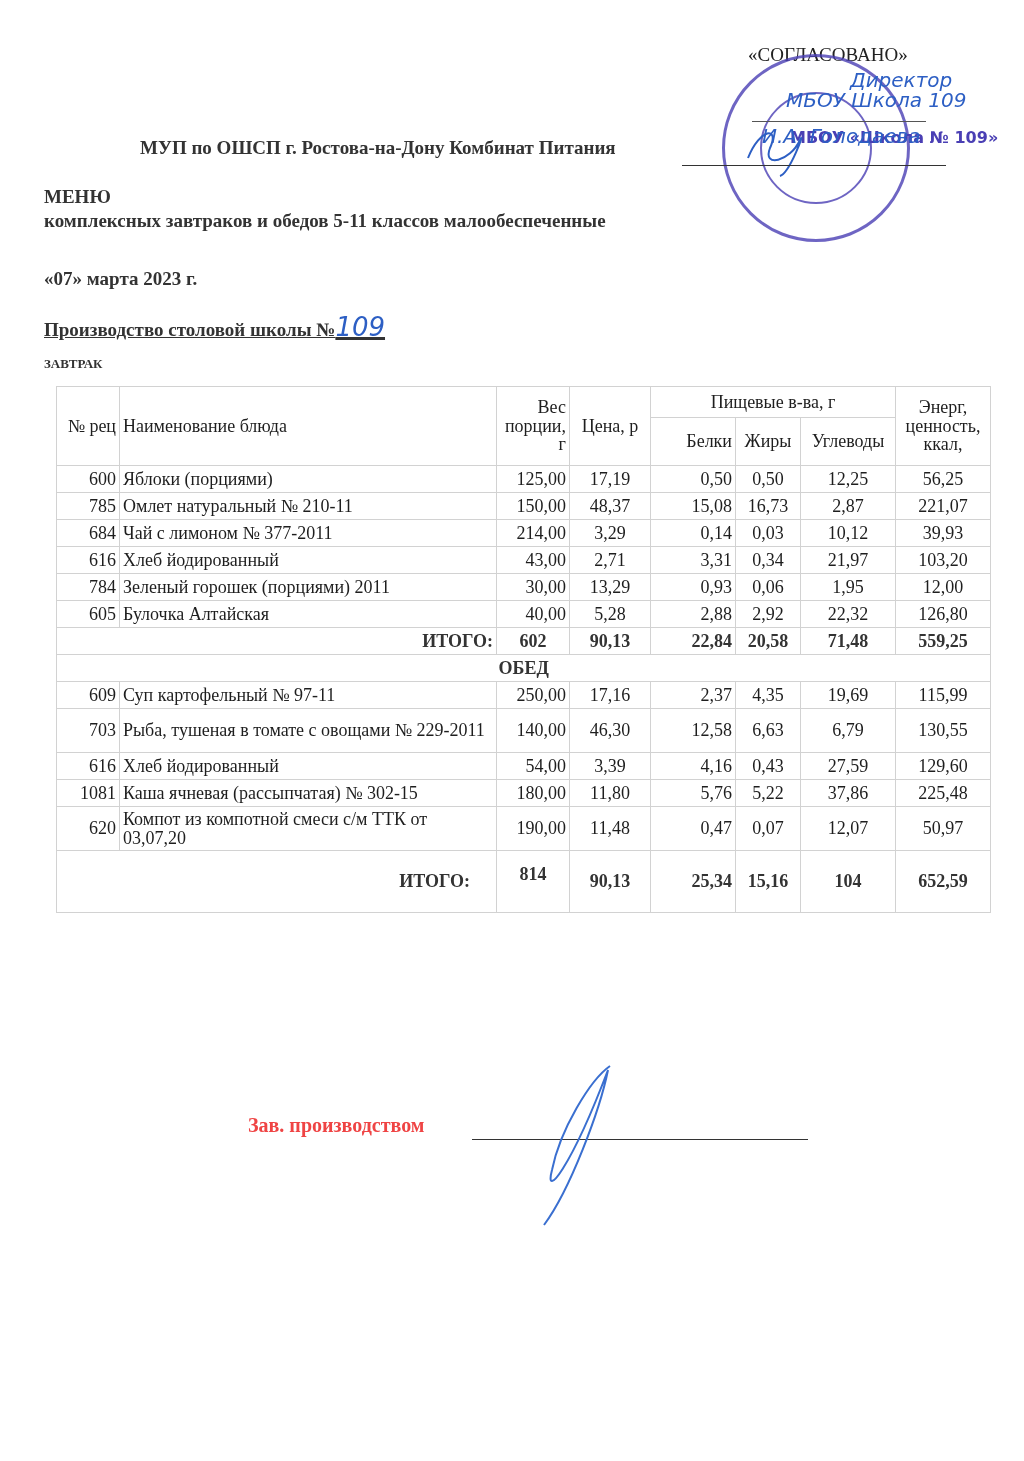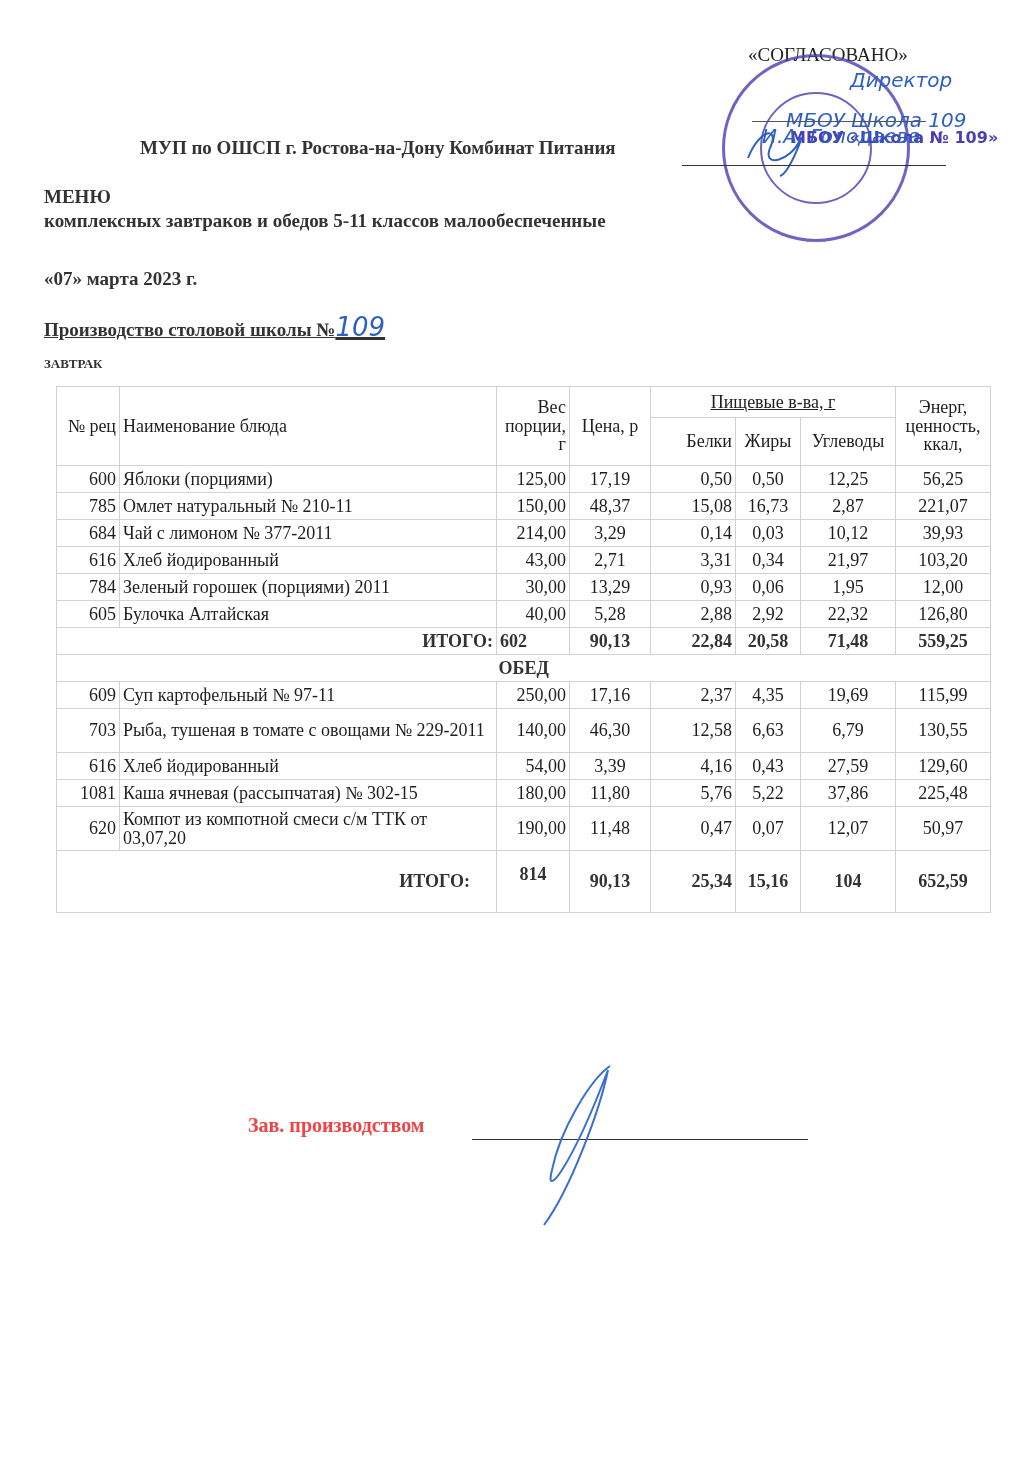--- a/index.html
+++ b/index.html
@@ -46,21 +46,21 @@
 </head>
 <body>
 
 <div class="abs approved">«СОГЛАСОВАНО»</div>
 
 <div class="abs stamp"></div>
 <div class="abs stamp-inner"></div>
 <div class="abs stamp-text" style="left:790px;top:128px;">МБОУ «Школа № 109»</div>
 
 <div class="abs sign-hand" style="left:822px;top:68px;margin-left:28px;">Директор</div>
-<div class="abs sign-hand" style="left:786px;top:108px;">МБОУ Школа 109</div>
+<div class="abs sign-hand" style="left:786px;top:88px;">МБОУ Школа 109</div>
 <div class="abs" style="left:752px;top:121px;width:174px;border-top:1px solid #555;"></div>
 <div class="abs sign-hand" style="left:762px;top:124px;">И.А. Голодаева</div>
 <svg class="abs" style="left:740px;top:118px;" width="80" height="60">
   <path d="M8 40 C 20 10, 40 8, 30 30 C 22 50, 50 44, 60 22 C 66 10, 50 55, 40 58" stroke="#2d5fc4" stroke-width="2" fill="none"></path>
 </svg>
 
 <div class="abs org">МУП по ОШСП г. Ростова-на-Дону Комбинат Питания</div>
 <div class="abs org-line"></div>
 
 <div class="abs center-line menu-title">МЕНЮ</div>
@@ -71,21 +71,21 @@
 </div>
 <div class="abs center-line breakfast">ЗАВТРАК</div>
 
 <table class="menu">
   <tbody>
       <tr class="hdr">
     <td class="c-num" rowspan="2" style="text-align:right;">№ рец</td>
     <td class="c-name" rowspan="2">Наименование блюда</td>
     <td class="c-w" rowspan="2" style="height:78px;">Вес порции, г</td>
     <td class="c-p" rowspan="2">Цена, р</td>
-    <td colspan="3" style="text-align:center;text-decoration:underline;">Пищевые в-ва, г</td>
+    <td colspan="3" style="text-align:center;">Пищевые в-ва, г</td>
     <td class="c-e" rowspan="2">Энерг, ценность, ккал,</td>
   </tr>
   <tr class="hdr">
     <td class="c-b" style="height:40px;">Белки</td>
     <td class="c-f">Жиры</td>
     <td class="c-c">Углеводы</td>
   </tr>
 
   <tr>
     <td class="c-num">600</td>
@@ -142,21 +142,21 @@
     <td class="c-name">Булочка Алтайская</td>
     <td class="c-w">40,00</td>
     <td class="c-p">5,28</td>
     <td class="c-b">2,88</td>
     <td class="c-f">2,92</td>
     <td class="c-c">22,32</td>
     <td class="c-e">126,80</td>
   </tr>
   <tr class="bold">
     <td colspan="2" style="text-align:right;">ИТОГО:</td>
-    <td class="c-w" style="text-align:left;">602</td>
+    <td class="c-w" style="text-align:center;">602</td>
     <td class="c-p">90,13</td>
     <td class="c-b">22,84</td>
     <td class="c-f">20,58</td>
     <td class="c-c">71,48</td>
     <td class="c-e">559,25</td>
   </tr>
   <tr class="bold section">
     <td colspan="2" style="border-right:none;"></td>
     <td colspan="6" class="sec" style="border-left:none;">ОБЕД</td>
   </tr>

